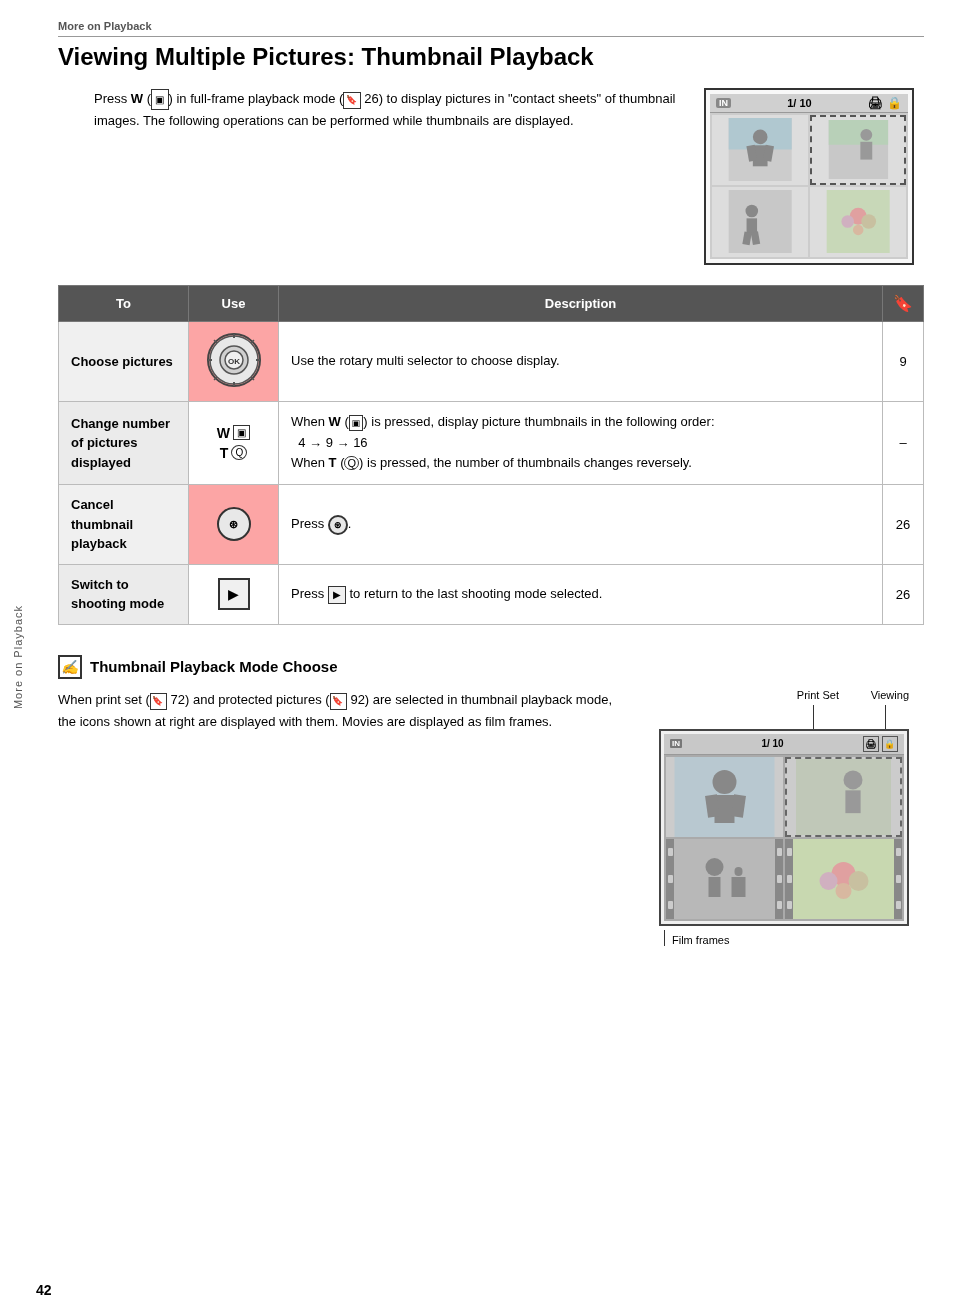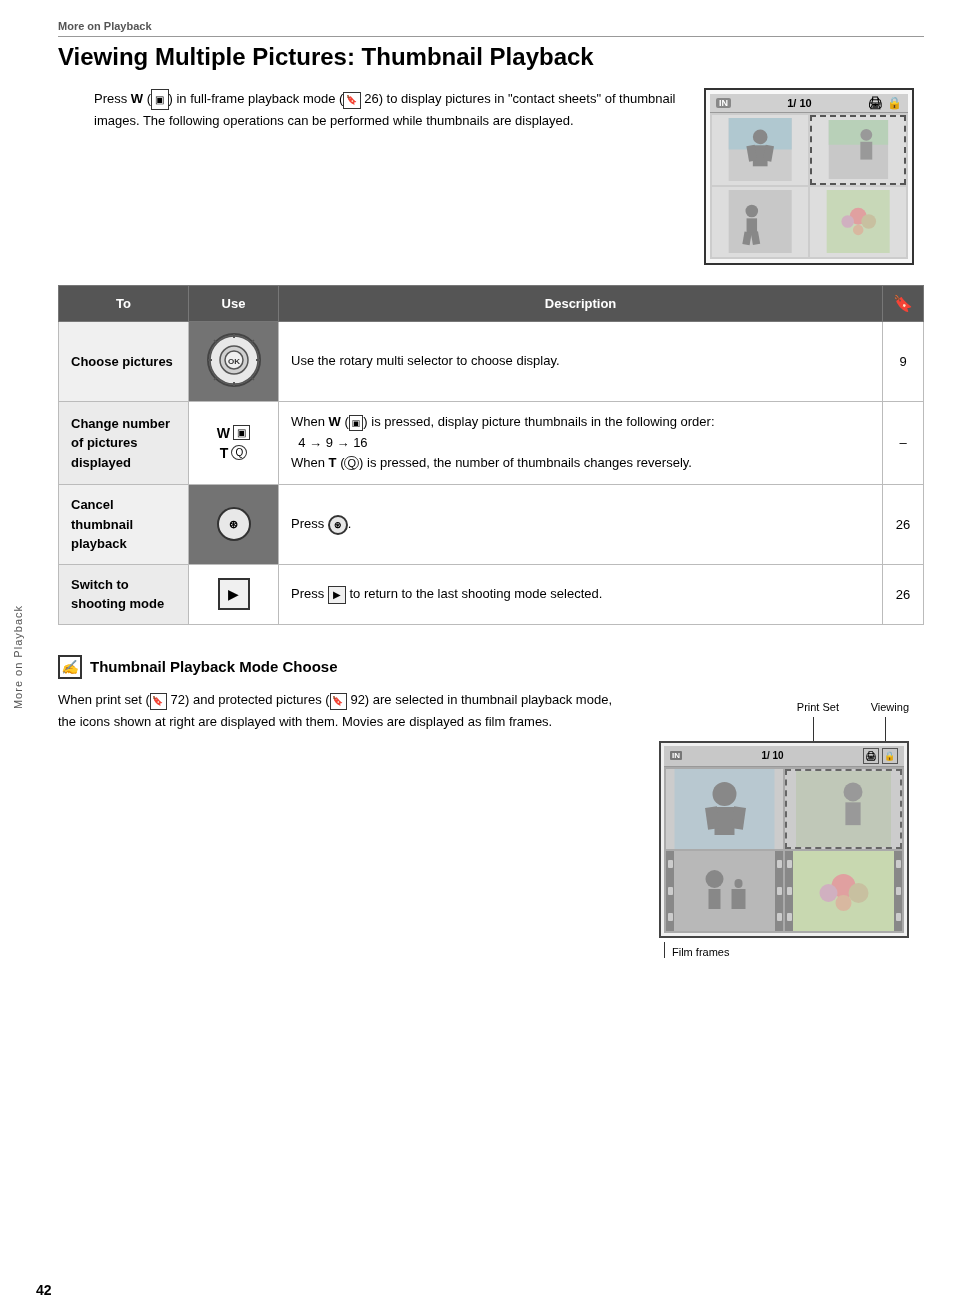--- a/index.html
+++ b/index.html
@@ -134,21 +134,21 @@
 
     .ops-table td:first-child {
       font-weight: bold;
       background: #f0f0f0;
       text-align: left;
       line-height: 1.5;
     }
 
     .ops-table td:nth-child(2) {
       text-align: center;
-      background: #737373;
+      background: #fca5a5;
     }
 
     .ops-table td:last-child {
       text-align: center;
       font-weight: normal;
     }
 
     .ops-table tr:nth-child(even) td {
       background: #fff;
     }
@@ -396,21 +396,21 @@
           (<span style="display:inline-block;border:1px solid #333;padding:0 2px;font-size:9px;font-weight:bold;">🔖</span> 92) are selected in thumbnail playback mode,
           the icons shown at right are displayed with them.
           Movies are displayed as film frames.
         </p>
       </div>
 
       <div class="note-image">
 
         <div style="position:relative; width:280px; margin-top:0px;">
 
-          <div style="position:relative; height:40px;margin-top:12px;">
+          <div style="position:relative; height:40px;">
             <span style="position:absolute; right:85px; top:0; font-size:11px;">Print Set</span>
             <span style="position:absolute; right:15px; top:0; font-size:11px;">Viewing</span>
 
             <div style="position:absolute; right:110px; top:16px; width:1px; height:24px; background:#333;"></div>
             <div style="position:absolute; right:38px; top:16px; width:1px; height:24px; background:#333;"></div>
           </div>
 
           <div style="border:2px solid #444;background:#f0f0f0;padding:3px;width:250px;margin:0 auto;">
             <div style="display:flex;justify-content:space-between;align-items:center;background:#c8c8c8;padding:2px 6px;border-bottom:1px solid #999;font-size:10px;font-weight:bold;">
               <span style="font-size:8px;background:#777;color:#fff;padding:0 2px;border-radius:1px;">IN</span>

